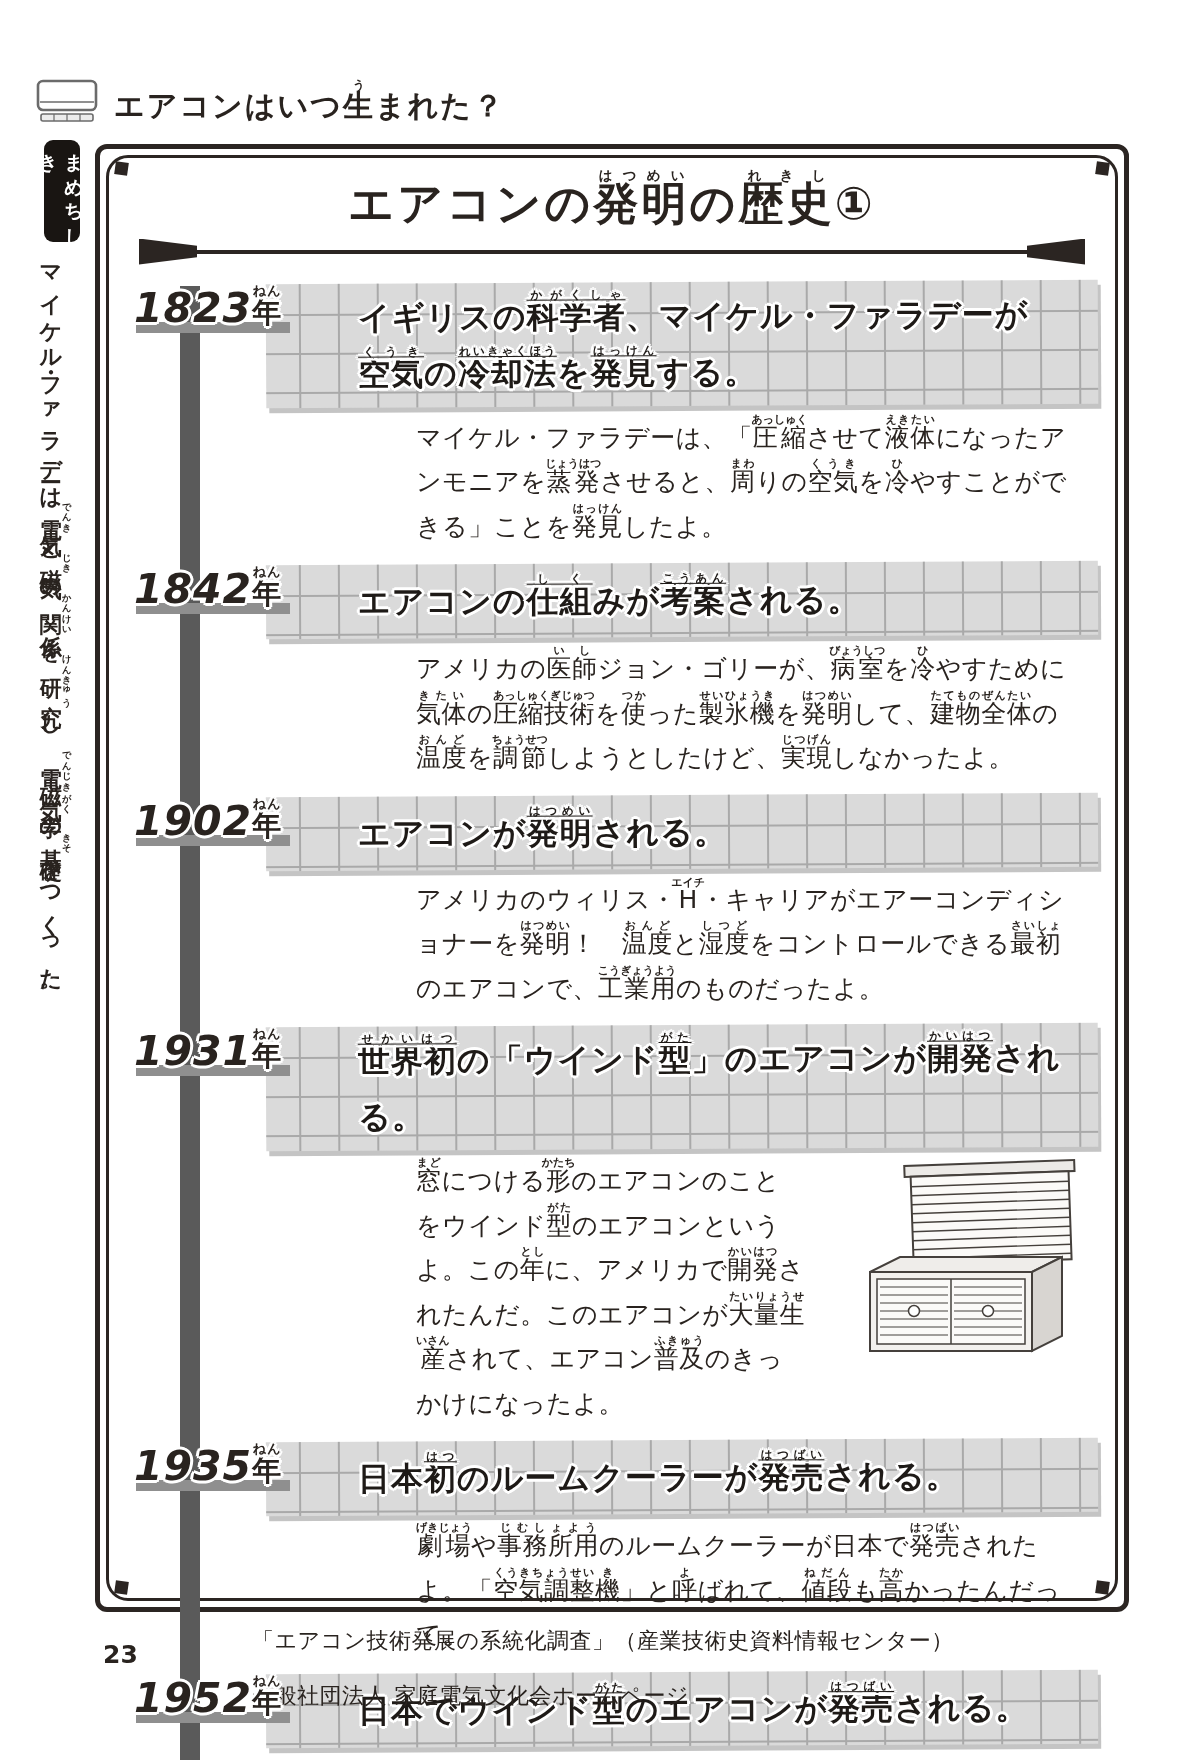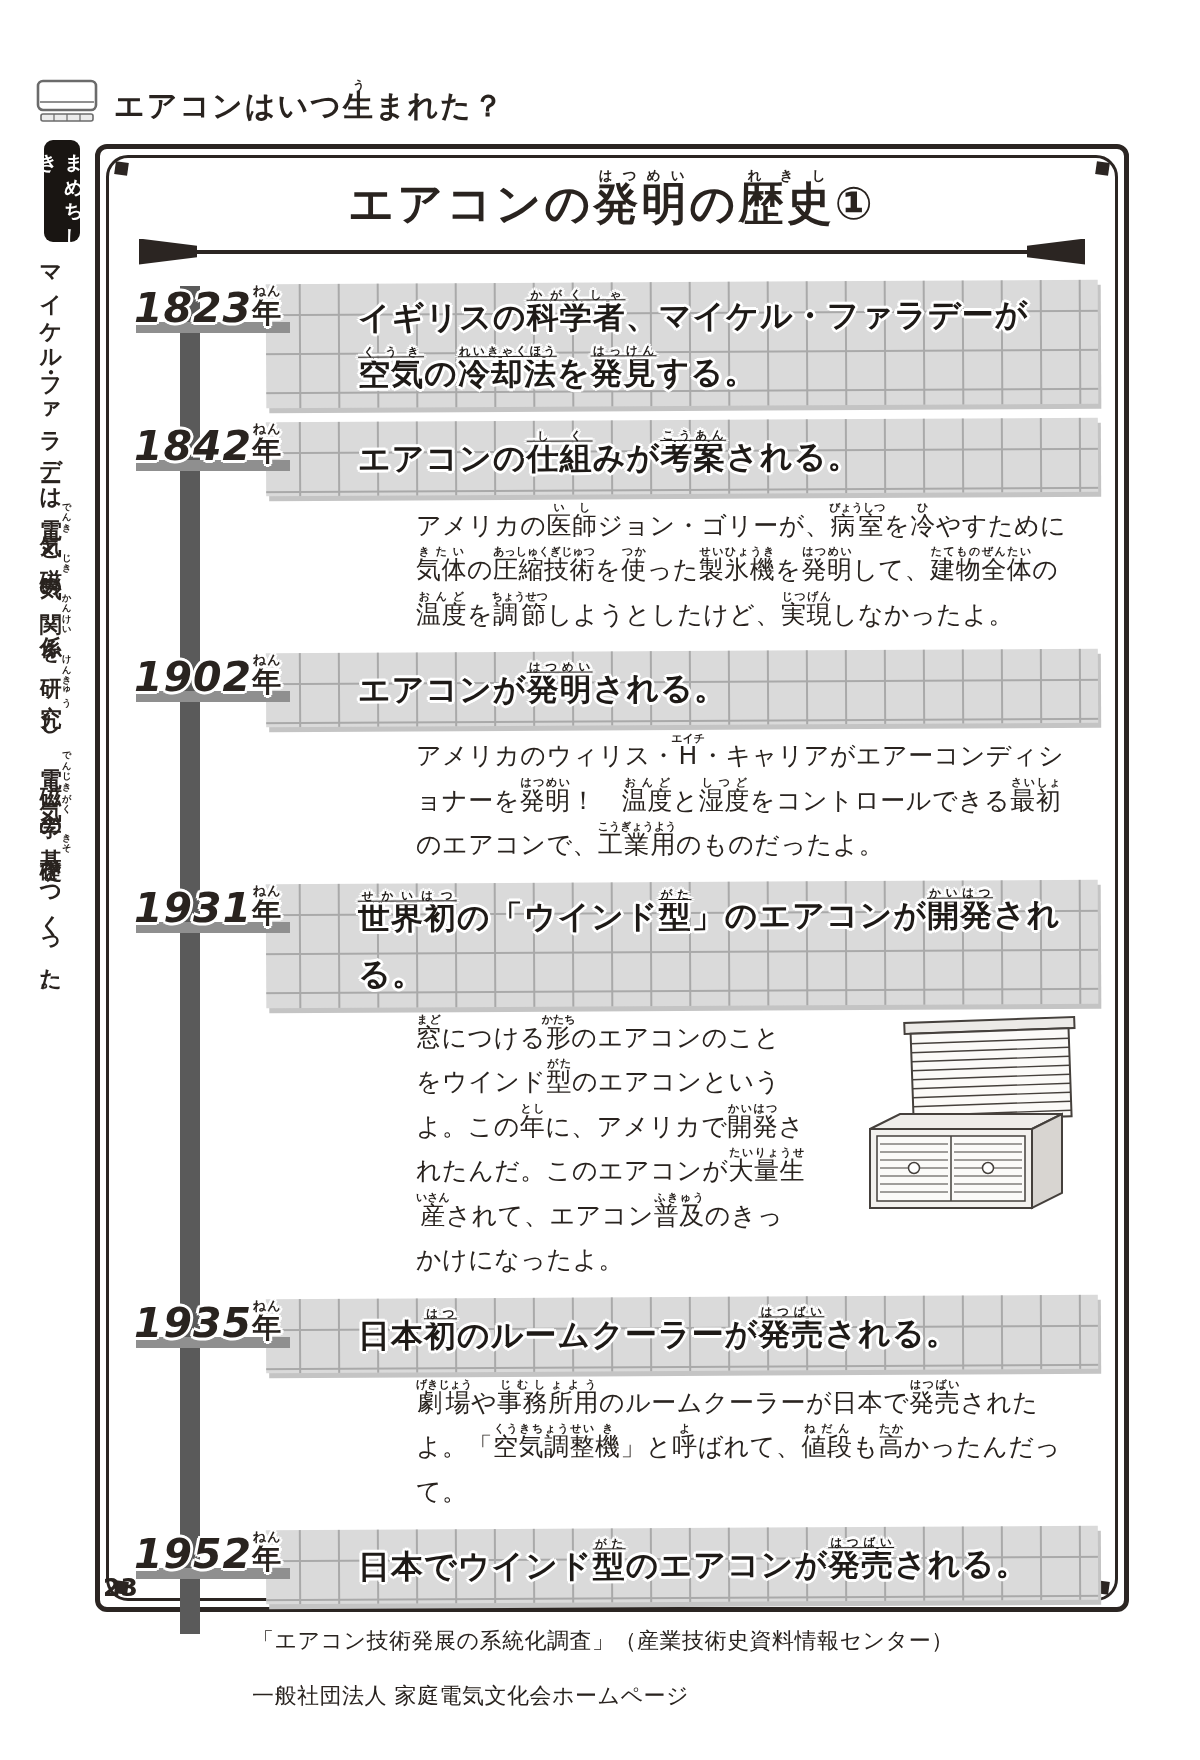--- a/index.html
+++ b/index.html
@@ -70,21 +70,21 @@
     white-space:nowrap;
   }
   .year::after{content:"";position:absolute;left:2px;right:-16px;bottom:0px;height:11px;background:#8f8f8f;z-index:-1;}
   .year-num{font-size:41px;letter-spacing:1px;}
   .year-unit{font-size:29px;font-style:normal;}
   .year-unit rt{font-size:13px;font-weight:700;}
   .desc{margin:8px 14px 0 150px;font-size:25px;font-weight:500;line-height:1.78;letter-spacing:0.5px;}
   .desc rt{font-size:0.44em;}
   .illus{float:right;width:262px;margin:-2px 2px 2px 14px;line-height:0;}
   
-  .page-num{position:absolute;left:103px;top:1573px;font-size:25px;font-weight:600;}
+  .page-num{position:absolute;left:103px;top:1640px;font-size:25px;font-weight:600;}
   .refs{position:absolute;left:148px;top:1626px;font-size:22px;font-weight:500;letter-spacing:0.5px;}
   .ref{margin:0 0 24px 0;line-height:1.4;}
   .ref.indent{padding-left:104px;}
 </style>
 </head>
 <body>
 
 <header class="page-header">
   <span class="ac-icon">
     <svg width="62" height="48" viewBox="0 0 62 48">
@@ -122,20 +122,21 @@
     <div class="timeline">
       <div class="tl-bar"></div>
       <div id="timeline-sections">
   <section class="section tall">
     <div class="year">
       <span class="year-num">1823</span><span class="year-unit"><ruby>年<rt>ねん</rt></ruby></span>
     </div>
     <div class="headline-bar">
       <h3 class="headline">イギリスの<ruby>科学者<rt>かがくしゃ</rt></ruby>、マイケル・ファラデーが<br><ruby>空気<rt>くうき</rt></ruby>の<ruby>冷却法<rt>れいきゃくほう</rt></ruby>を<ruby>発見<rt>はっけん</rt></ruby>する。</h3>
     </div>
+    <p class="desc">マイケル・ファラデーは、「<ruby>圧縮<rt>あっしゅく</rt></ruby>させて<ruby>液体<rt>えきたい</rt></ruby>になったアンモニアを<ruby>蒸発<rt>じょうはつ</rt></ruby>させると、<ruby>周<rt>まわ</rt></ruby>りの<ruby>空気<rt>くうき</rt></ruby>を<ruby>冷<rt>ひ</rt></ruby>やすことができる」ことを<ruby>発見<rt>はっけん</rt></ruby>したよ。</p>
   </section>
 
   <section class="section">
     <div class="year">
       <span class="year-num">1842</span><span class="year-unit"><ruby>年<rt>ねん</rt></ruby></span>
     </div>
     <div class="headline-bar">
       <h3 class="headline">エアコンの<ruby>仕組<rt>しく</rt></ruby>みが<ruby>考案<rt>こうあん</rt></ruby>される。</h3>
     </div>
     <p class="desc">アメリカの<ruby>医師<rt>いし</rt></ruby>ジョン・ゴリーが、<ruby>病室<rt>びょうしつ</rt></ruby>を<ruby>冷<rt>ひ</rt></ruby>やすために<ruby>気体<rt>きたい</rt></ruby>の<ruby>圧縮技術<rt>あっしゅくぎじゅつ</rt></ruby>を<ruby>使<rt>つか</rt></ruby>った<ruby>製氷機<rt>せいひょうき</rt></ruby>を<ruby>発明<rt>はつめい</rt></ruby>して、<ruby>建物全体<rt>たてものぜんたい</rt></ruby>の<ruby>温度<rt>おんど</rt></ruby>を<ruby>調節<rt>ちょうせつ</rt></ruby>しようとしたけど、<ruby>実現<rt>じつげん</rt></ruby>しなかったよ。</p>

